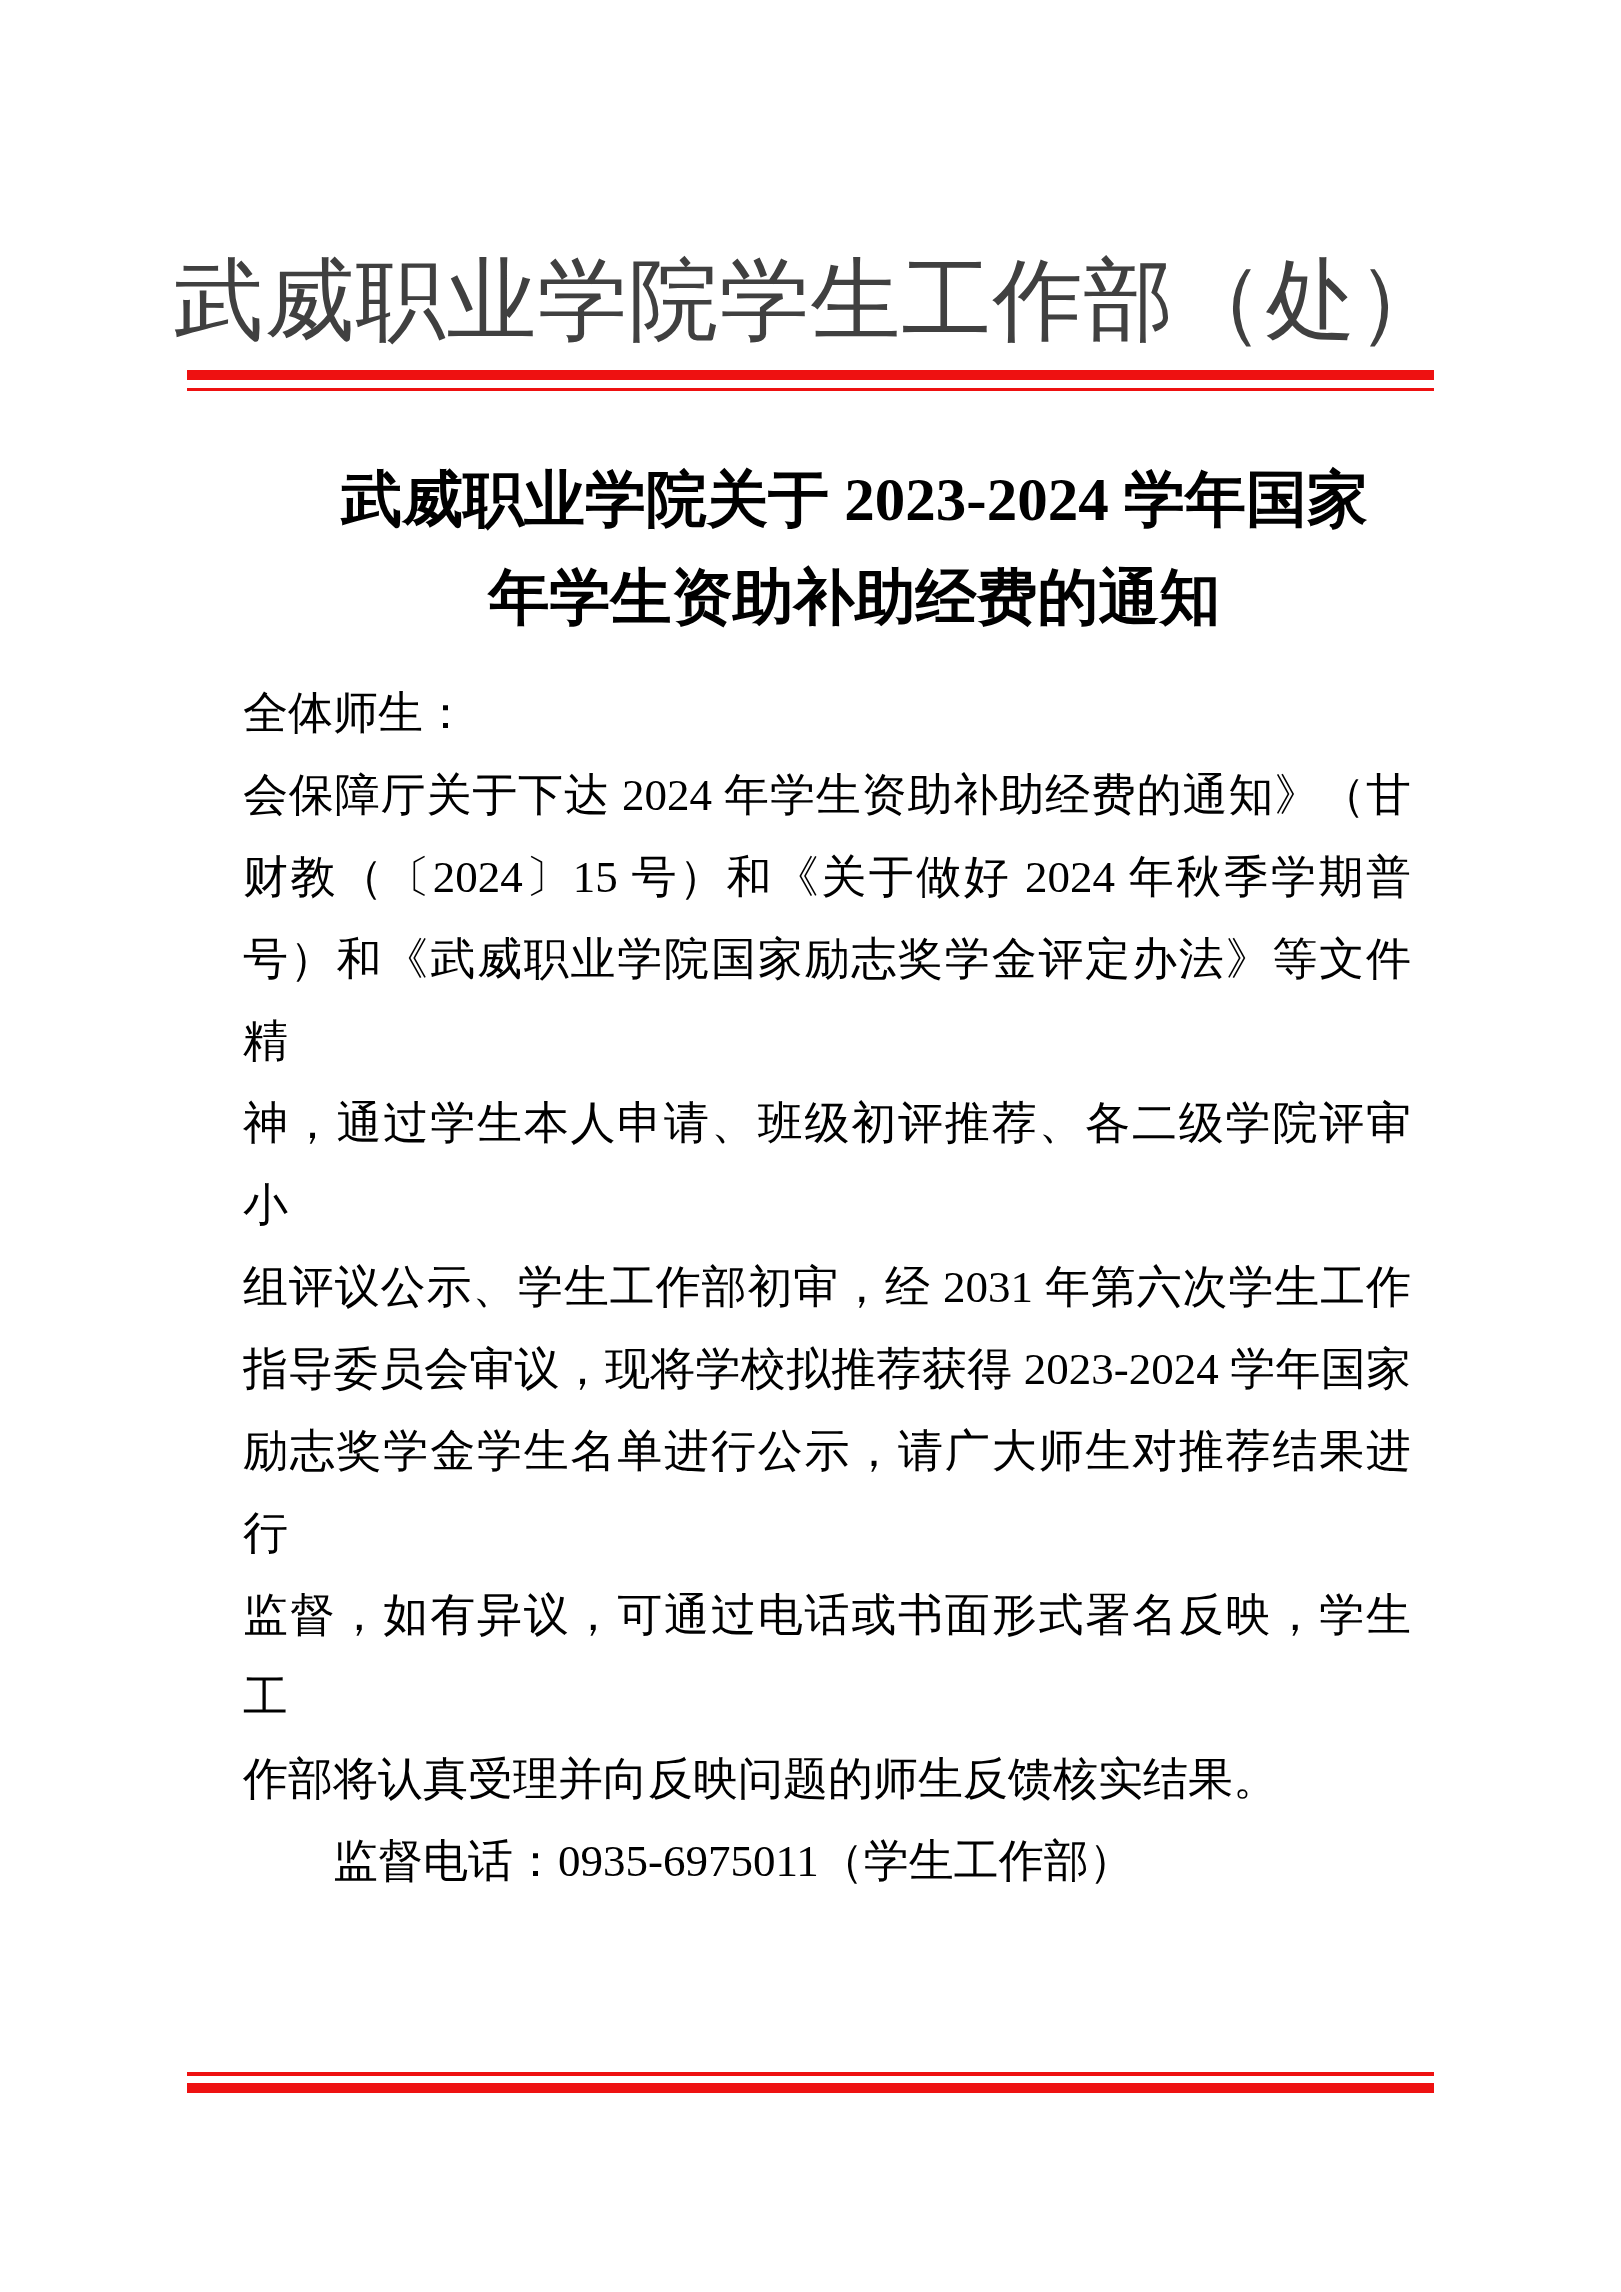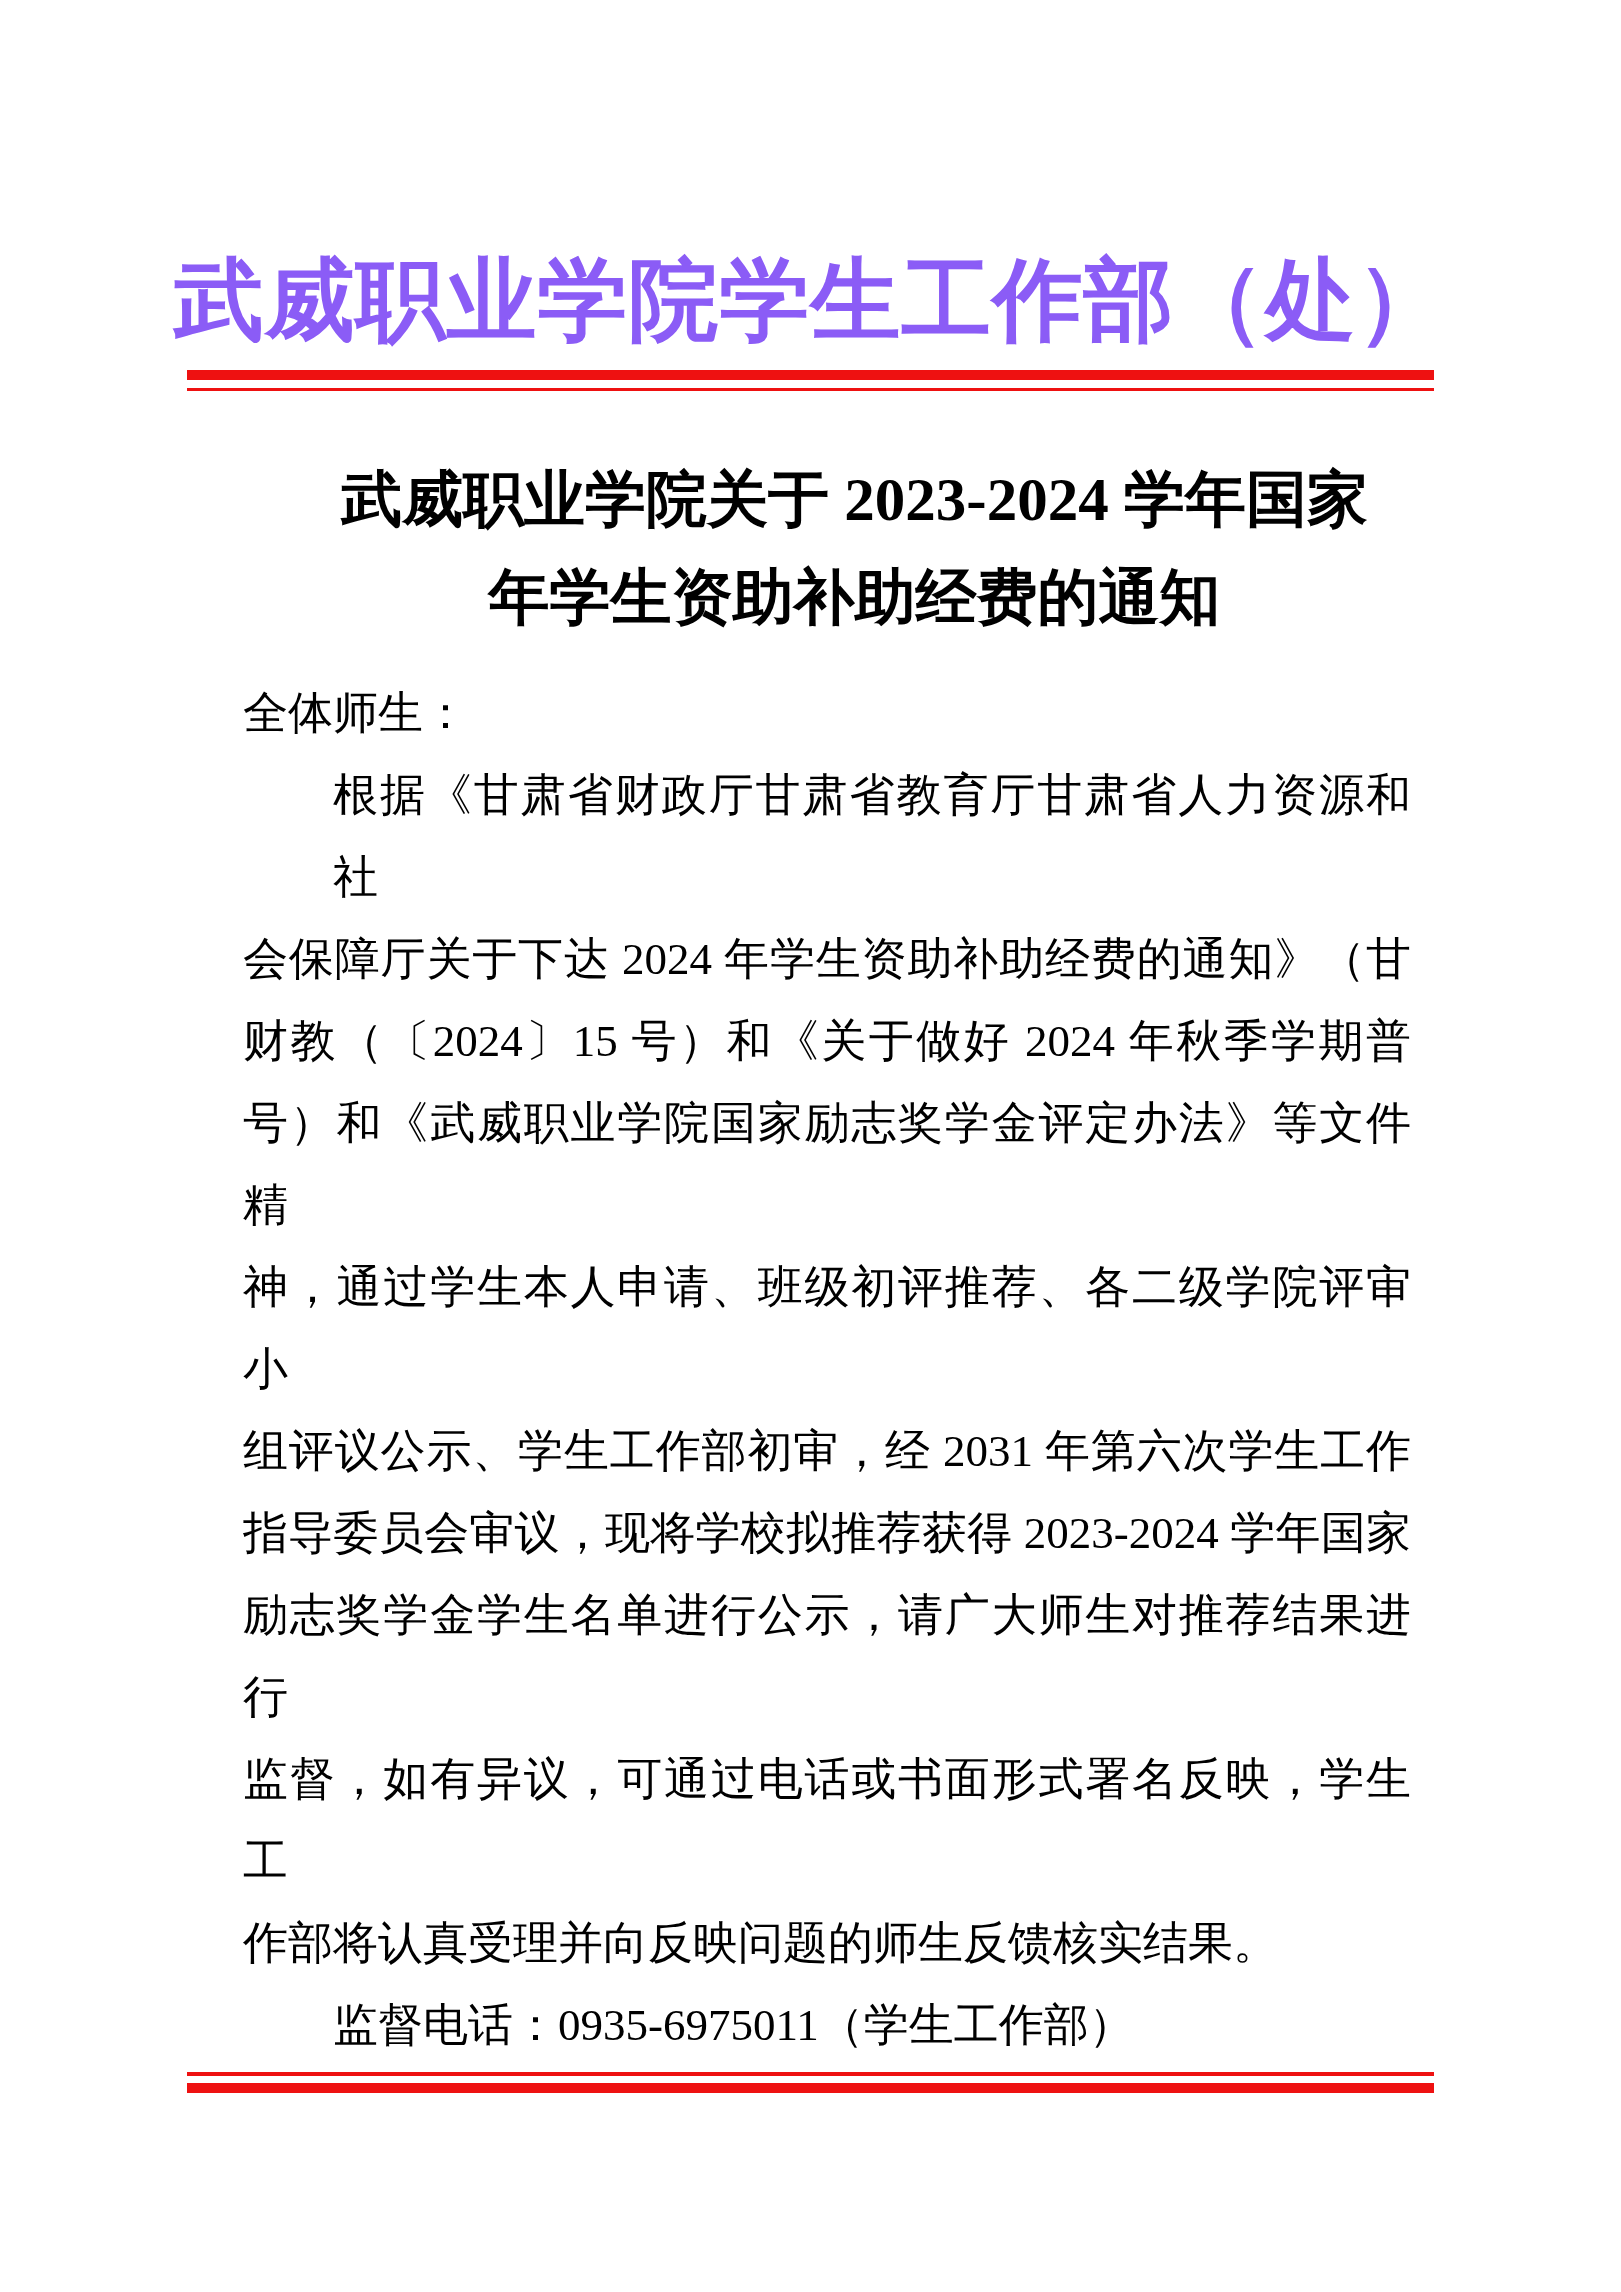--- a/index.html
+++ b/index.html
@@ -20,22 +20,22 @@
   
   .banner-title {
     position: absolute;
     top: 247px;
     left: 0;
     width: 100%;
     margin: 0;
     text-align: center;
     font-size: 90px;
     line-height: 108px;
-    font-weight: bold;
-    color: #8b5cf6;
+    font-weight: normal;
+    color: #404040;
     letter-spacing: 1px;
     white-space: nowrap;
   }
   .rule-group {
     position: absolute;
     left: 187px;
     width: 1247px;
   }
   .rule-group.top { top: 370px; }
   .rule-group.bottom { top: 2072px; }
@@ -97,21 +97,20 @@
   </header>
 
   <h2 class="doc-title">
     <span class="title-line">武威职业学院关于 2023-2024 学年国家</span>
     <span class="title-line">年学生资助补助经费的通知</span>
   </h2>
 
   <main class="doc-body">
     <p class="line left">全体师生：</p>
 
-    <p class="line justify indent-2">根据《甘肃省财政厅甘肃省教育厅甘肃省人力资源和社</p>
     <p class="line justify">会保障厅关于下达 2024 年学生资助补助经费的通知》（甘</p>
     <p class="line justify">财教（〔2024〕15 号）和《关于做好 2024 年秋季学期普</p>
     <p class="line justify">号）和《武威职业学院国家励志奖学金评定办法》等文件精</p>
     <p class="line justify">神，通过学生本人申请、班级初评推荐、各二级学院评审小</p>
     <p class="line justify">组评议公示、学生工作部初审，经 2031 年第六次学生工作</p>
     <p class="line justify">指导委员会审议，现将学校拟推荐获得 2023-2024 学年国家</p>
     <p class="line justify">励志奖学金学生名单进行公示，请广大师生对推荐结果进行</p>
     <p class="line justify">监督，如有异议，可通过电话或书面形式署名反映，学生工</p>
 
     <p class="line left">作部将认真受理并向反映问题的师生反馈核实结果。</p>

